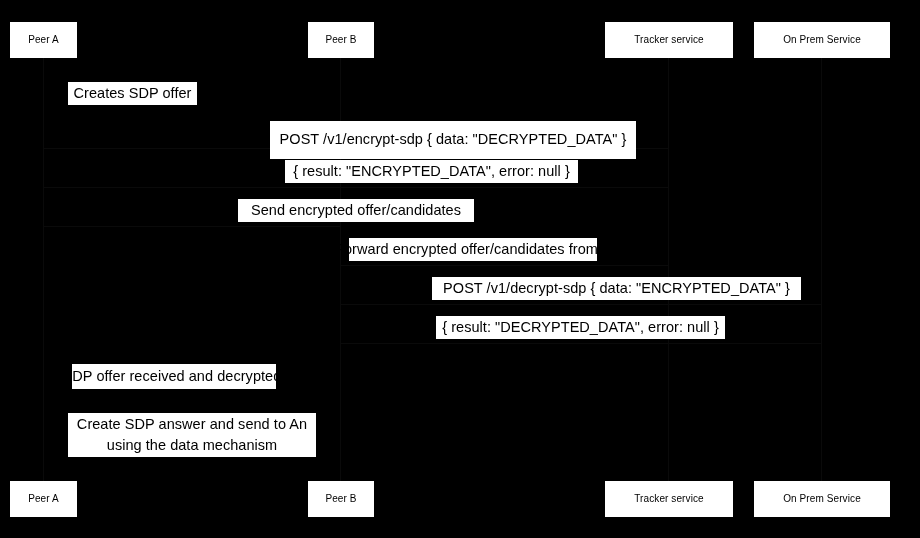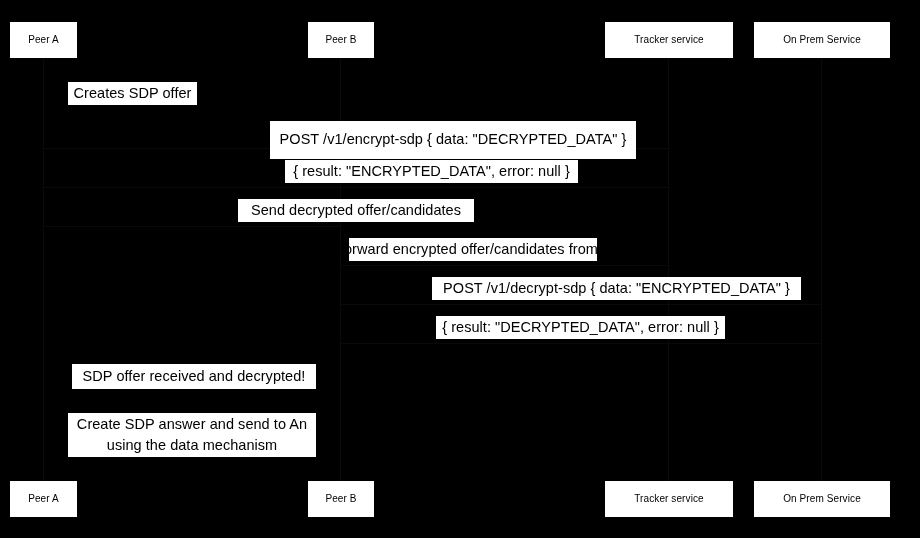--- a/index.html
+++ b/index.html
@@ -107,36 +107,36 @@
 
   <div class="msg-label" style="left:250px; top:121px; width:366px; height:38px;margin-left:20px;">
     <span>POST /v1/encrypt-sdp { data: "DECRYPTED_DATA" }</span>
   </div>
 
   <div class="msg-label" style="left:285px; top:160px; width:293px; height:23px;">
     <span>{ result: "ENCRYPTED_DATA", error: null }</span>
   </div>
 
   <div class="msg-label" style="left:238px; top:199px; width:236px; height:23px;">
-    <span>Send decrypted offer/candidates</span>
+    <span>Send encrypted offer/candidates</span>
   </div>
 
   <div class="msg-label" style="left:349px; top:238px; width:248px; height:23px;">
     <span>Forward encrypted offer/candidates from A</span>
   </div>
 
   <div class="msg-label" style="left:396px; top:277px; width:369px; height:23px;margin-left:36px;">
     <span>POST /v1/decrypt-sdp { data: "ENCRYPTED_DATA" }</span>
   </div>
 
   <div class="msg-label" style="left:436px; top:316px; width:289px; height:23px;">
     <span>{ result: "DECRYPTED_DATA", error: null }</span>
   </div>
 
-  <div class="msg-label" style="left:72px; top:364px; width:244px; height:25px;">
+  <div class="msg-label" style="left:72px; top:364px; width:204px; height:25px;">
     <span>SDP offer received and decrypted!</span>
   </div>
 
   <div class="msg-label multiline" style="left:68px; top:413px; width:248px; height:44px;">
     <span class="ln">Create SDP answer and send to An</span>
     <span class="ln">using the data mechanism</span>
   </div>
 
   <div class="participant" style="left:10px; top:481px; width:67px; height:36px;">
     <span>Peer A</span>

